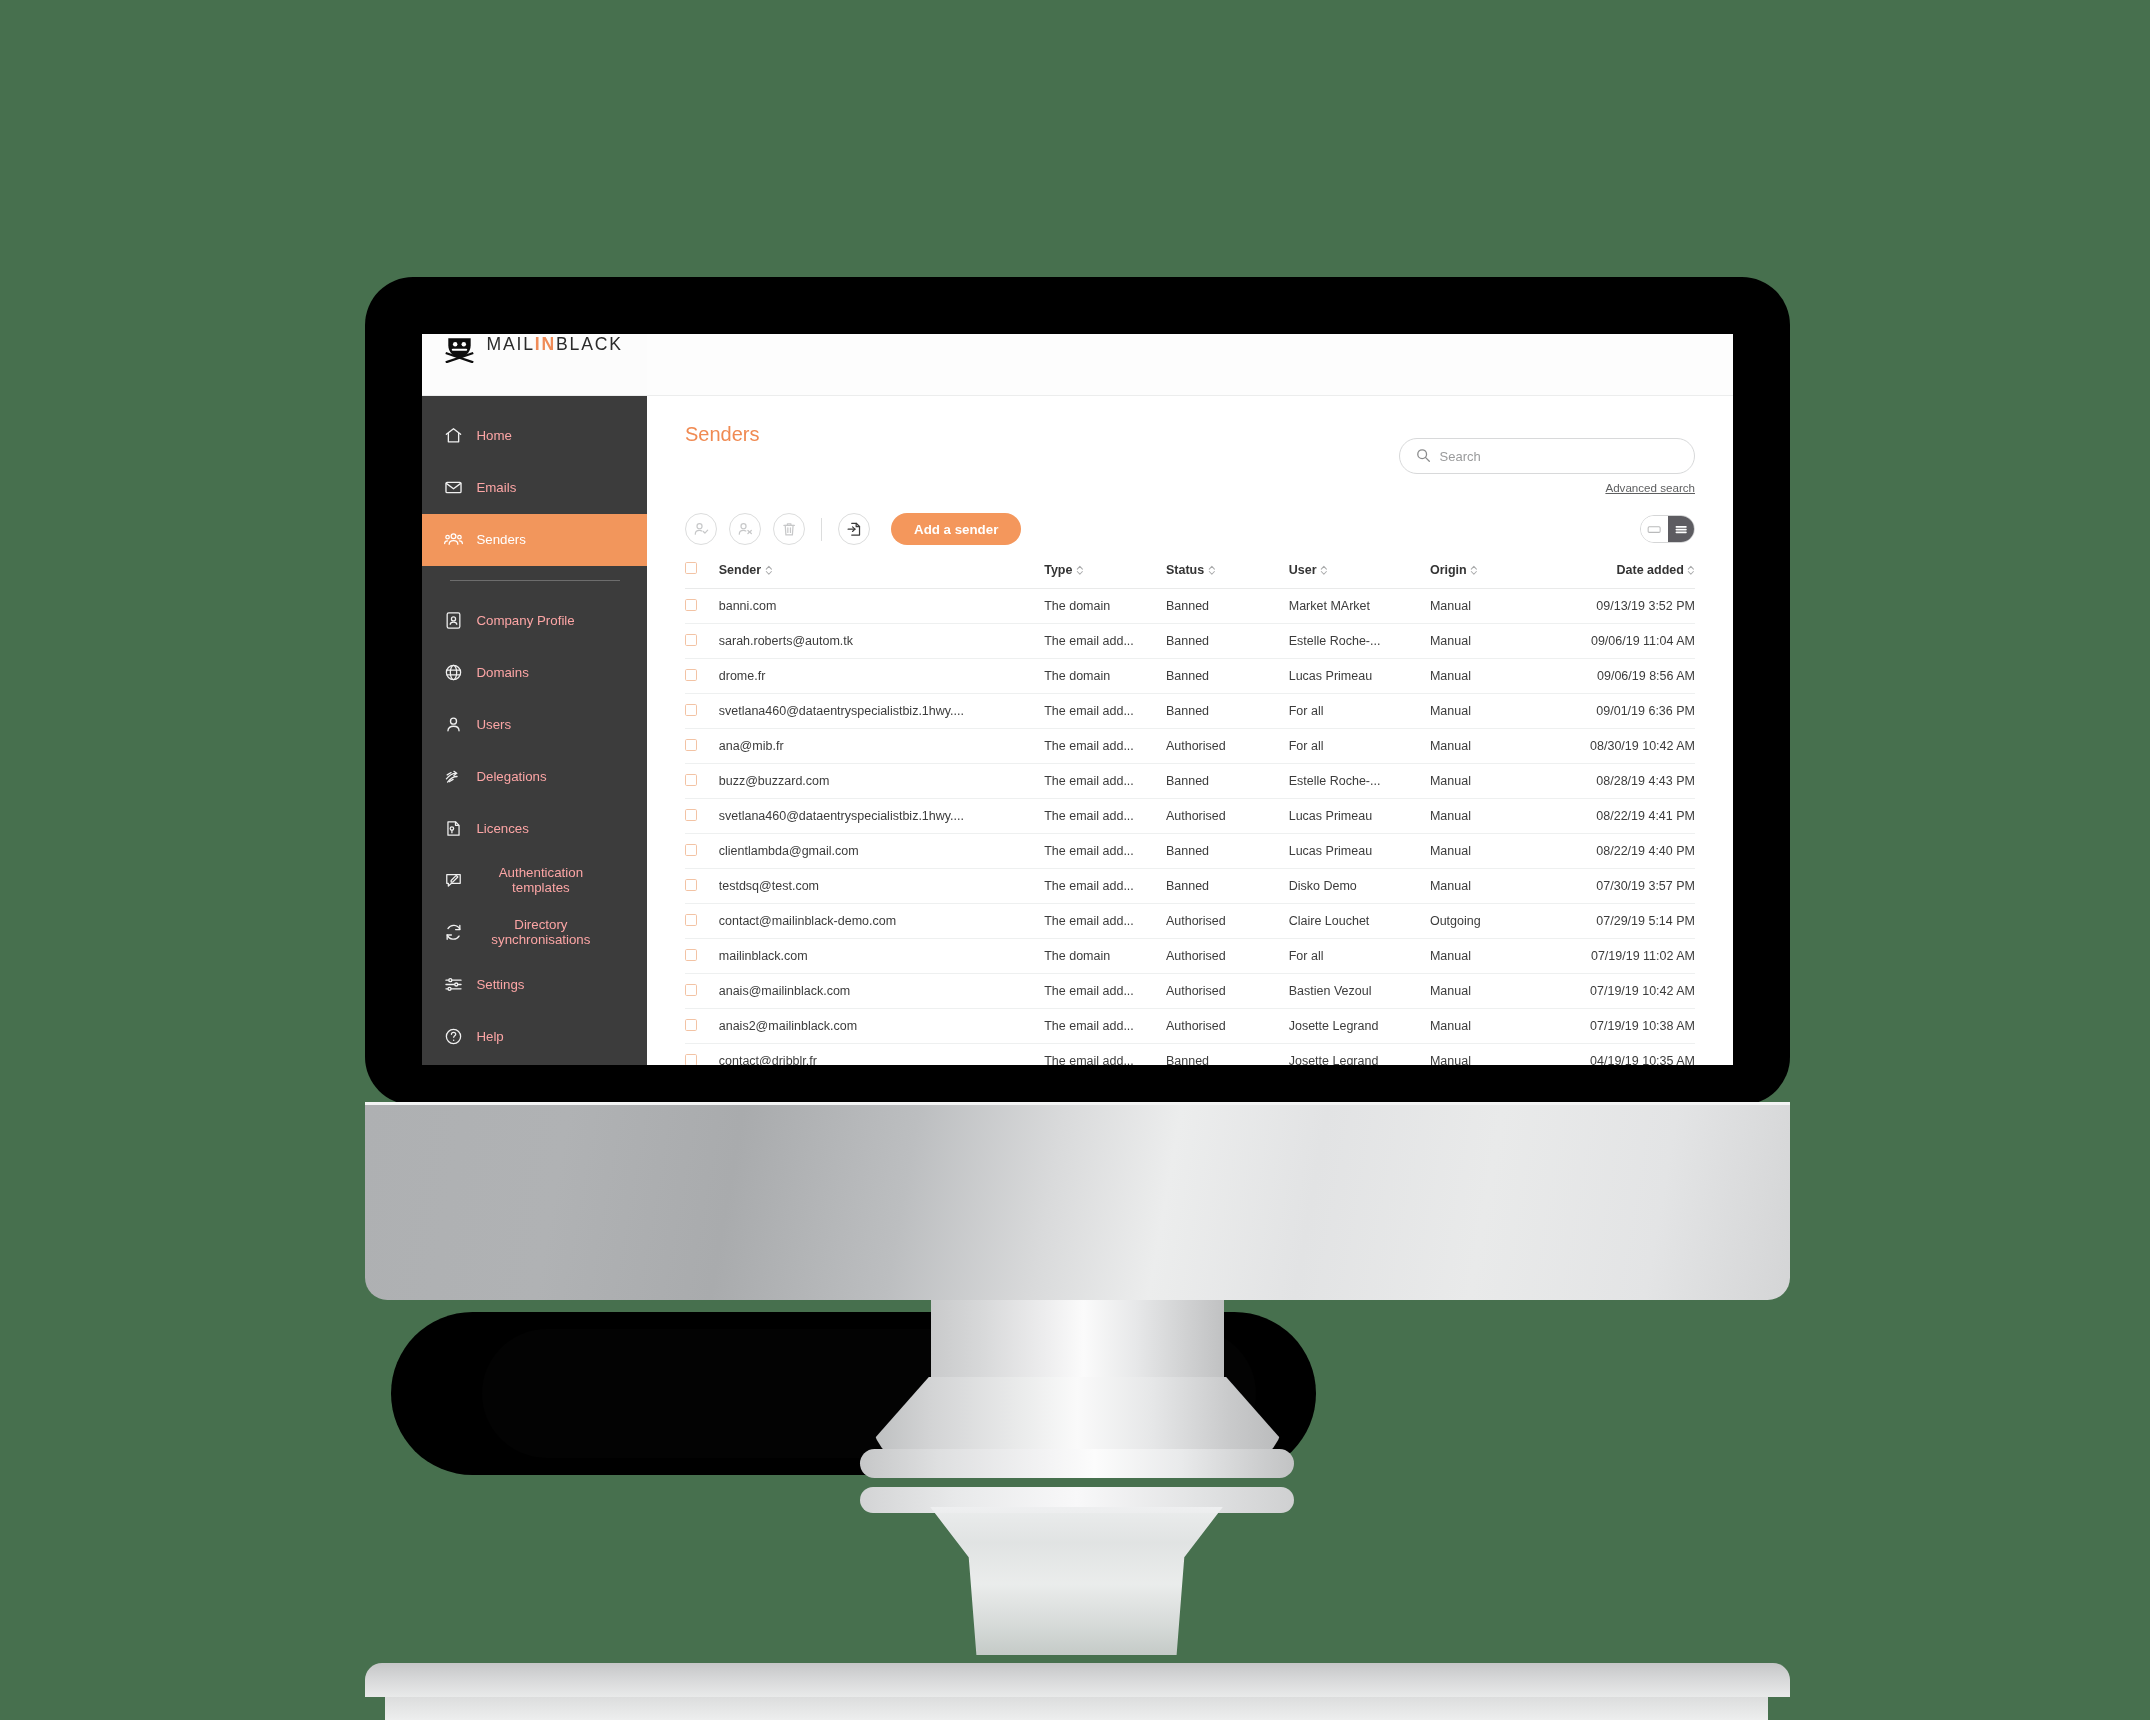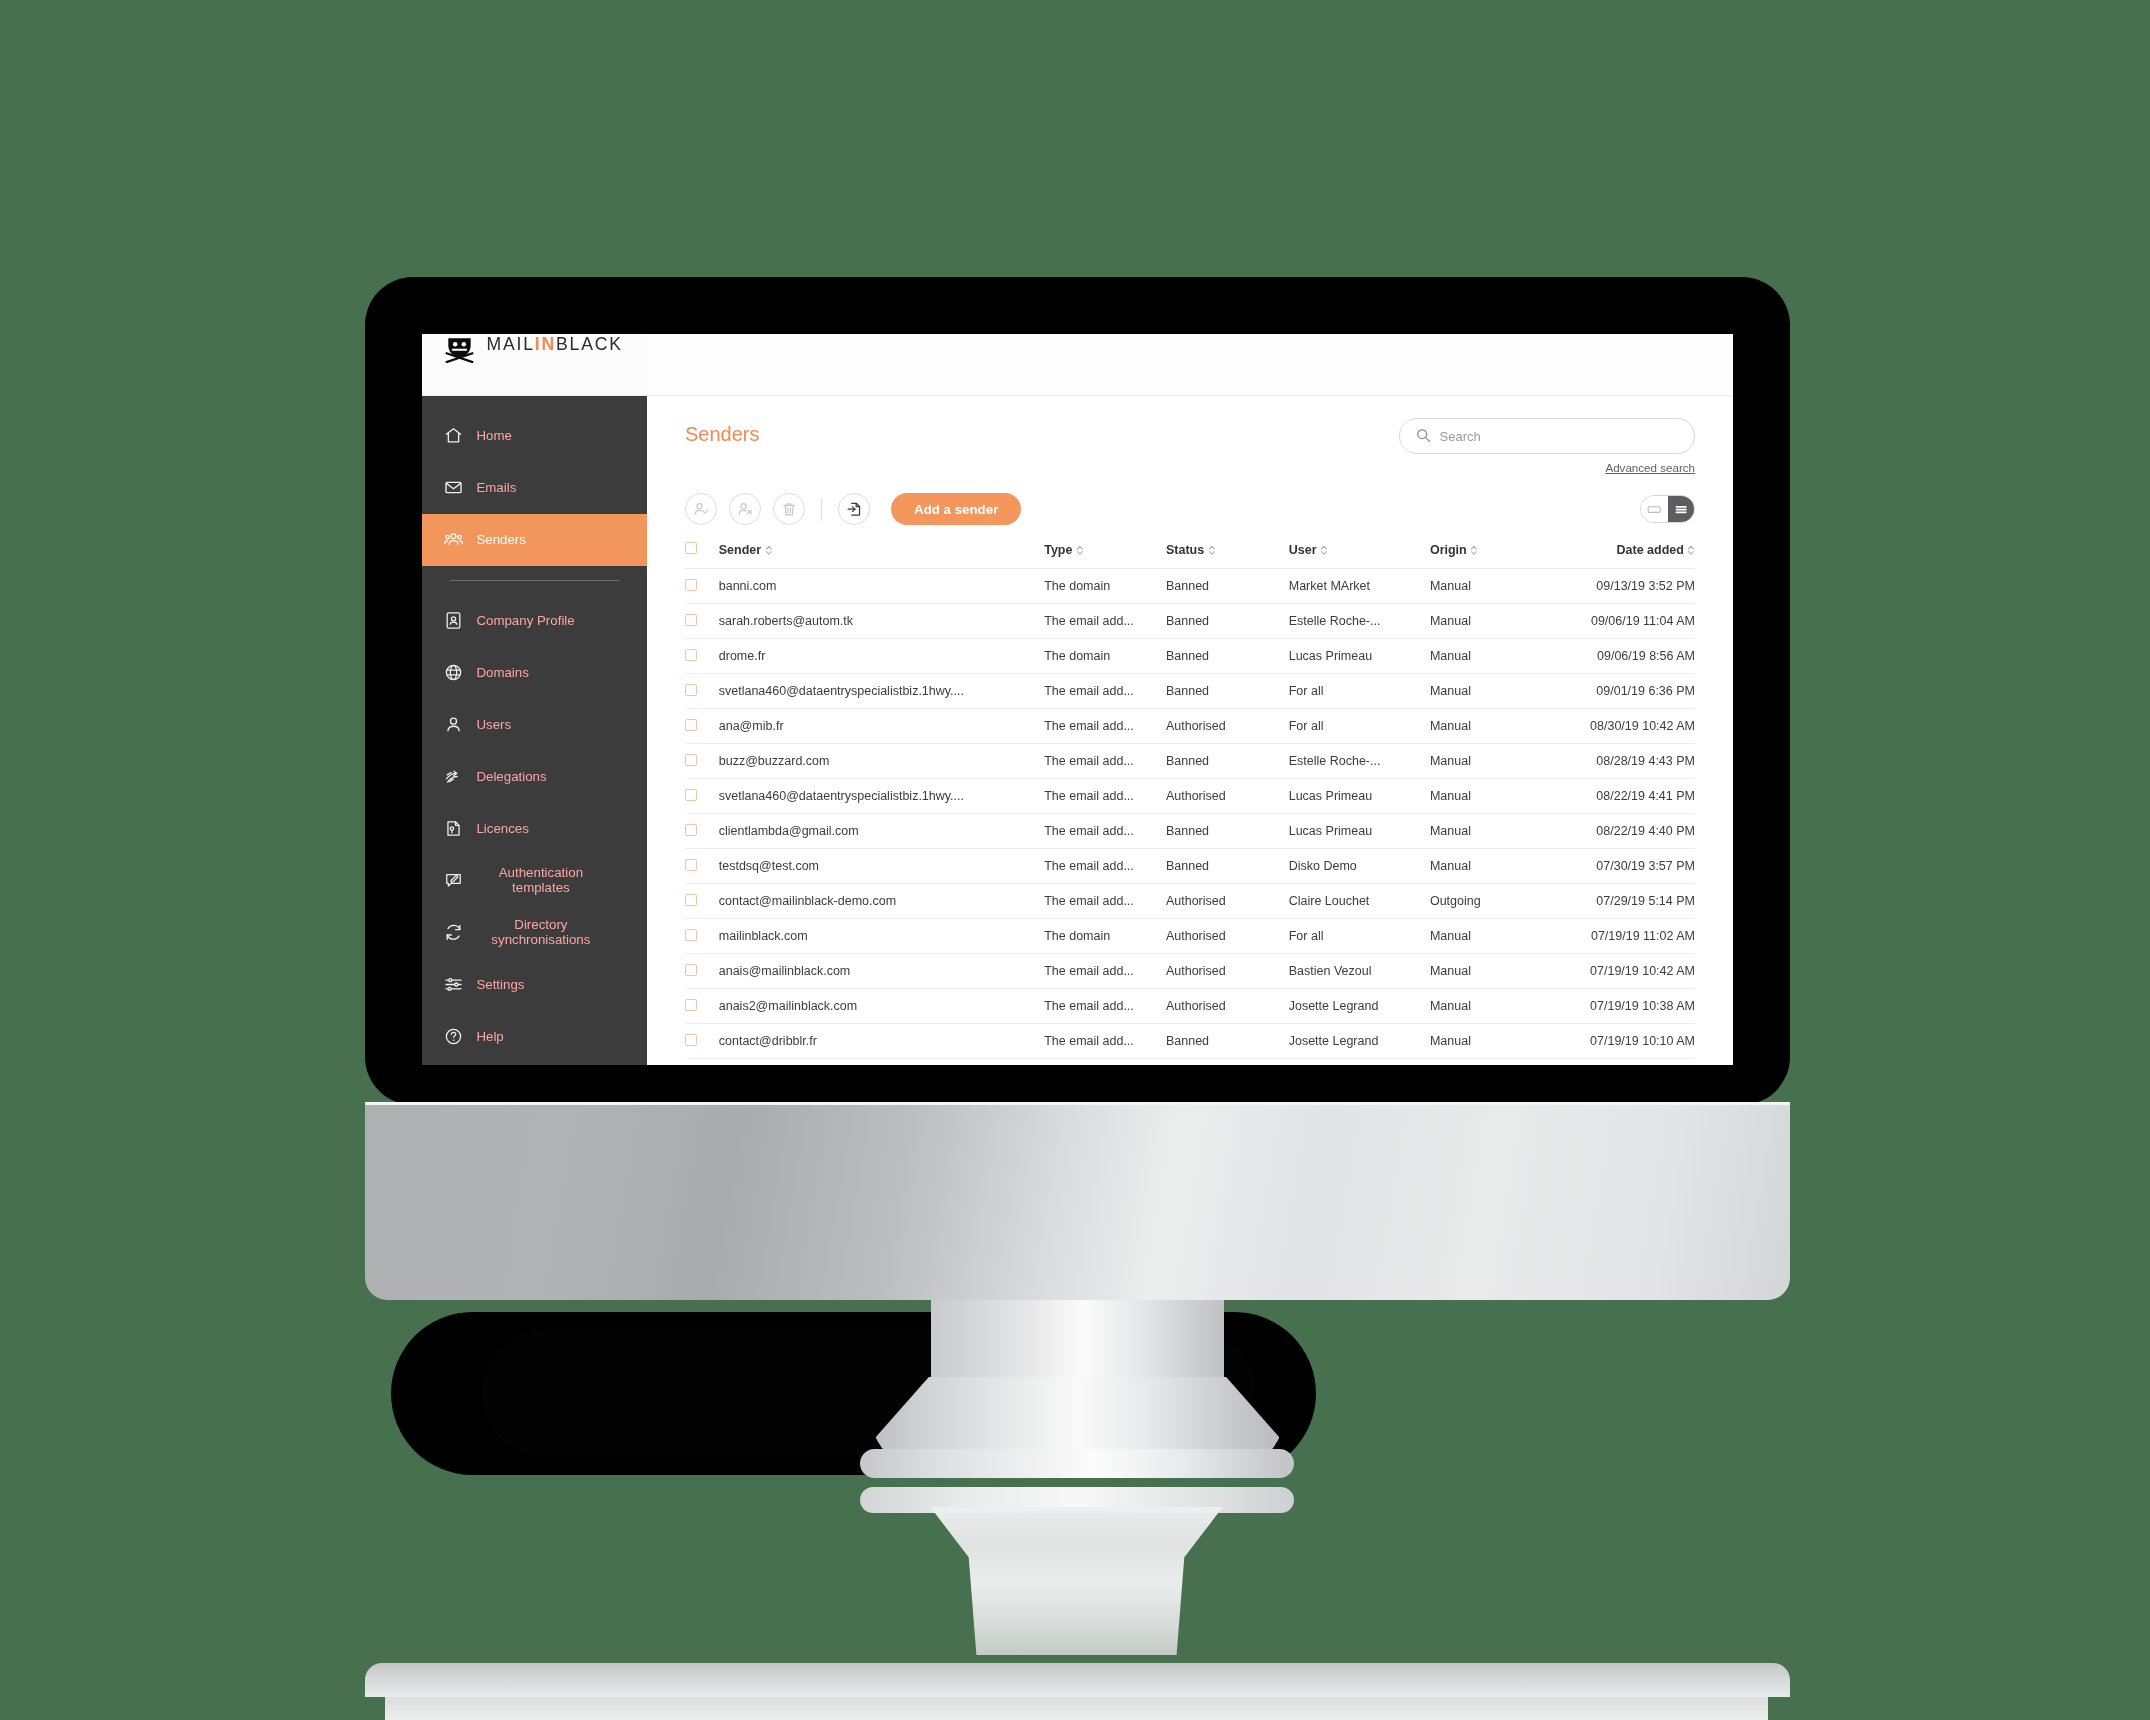--- a/index.html
+++ b/index.html
@@ -249,20 +249,21 @@
   .search-wrap { display: flex; flex-direction: column; align-items: flex-end; }
   .search-box {
     width: 296px; height: 36px;
     border: 0.9px solid #d8d9da;
     border-radius: 18px;
     display: flex;
     align-items: center;
     gap: 9.5px;
     padding: 0 15.5px;
     background: #fff;
+    margin-top: 20px;
   }
   .search-box svg { width: 14.6px; height: 14.6px; flex: 0 0 14.6px; }
   .search-input {
     border: none; outline: none;
     font-size: 13px;
     color: #8e8f90;
     font-family: "Liberation Sans", sans-serif;
     background: transparent;
     width: 100%;
   }
@@ -833,21 +834,21 @@
                 <td class="col-orig">Manual</td>
                 <td class="col-date">07/19/19 10:38 AM</td>
               </tr>
               <tr>
                 <td class="col-cb"><span class="cb"></span></td>
                 <td class="col-send">contact@dribblr.fr</td>
                 <td class="col-type">The email add...</td>
                 <td class="col-stat st-banned">Banned</td>
                 <td class="col-user">Josette Legrand</td>
                 <td class="col-orig">Manual</td>
-                <td class="col-date">07/19/19 10:10 AM</td>
+                <td class="col-date">04/19/19 10:35 AM</td>
               </tr>
               <tr>
                 <td class="col-cb"><span class="cb"></span></td>
                 <td class="col-send">banni.com</td>
                 <td class="col-type">The domain</td>
                 <td class="col-stat st-banned">Banned</td>
                 <td class="col-user">Lucas Primeau</td>
                 <td class="col-orig">Manual</td>
                 <td class="col-date">07/08/19 12:01 PM</td>
               </tr>

